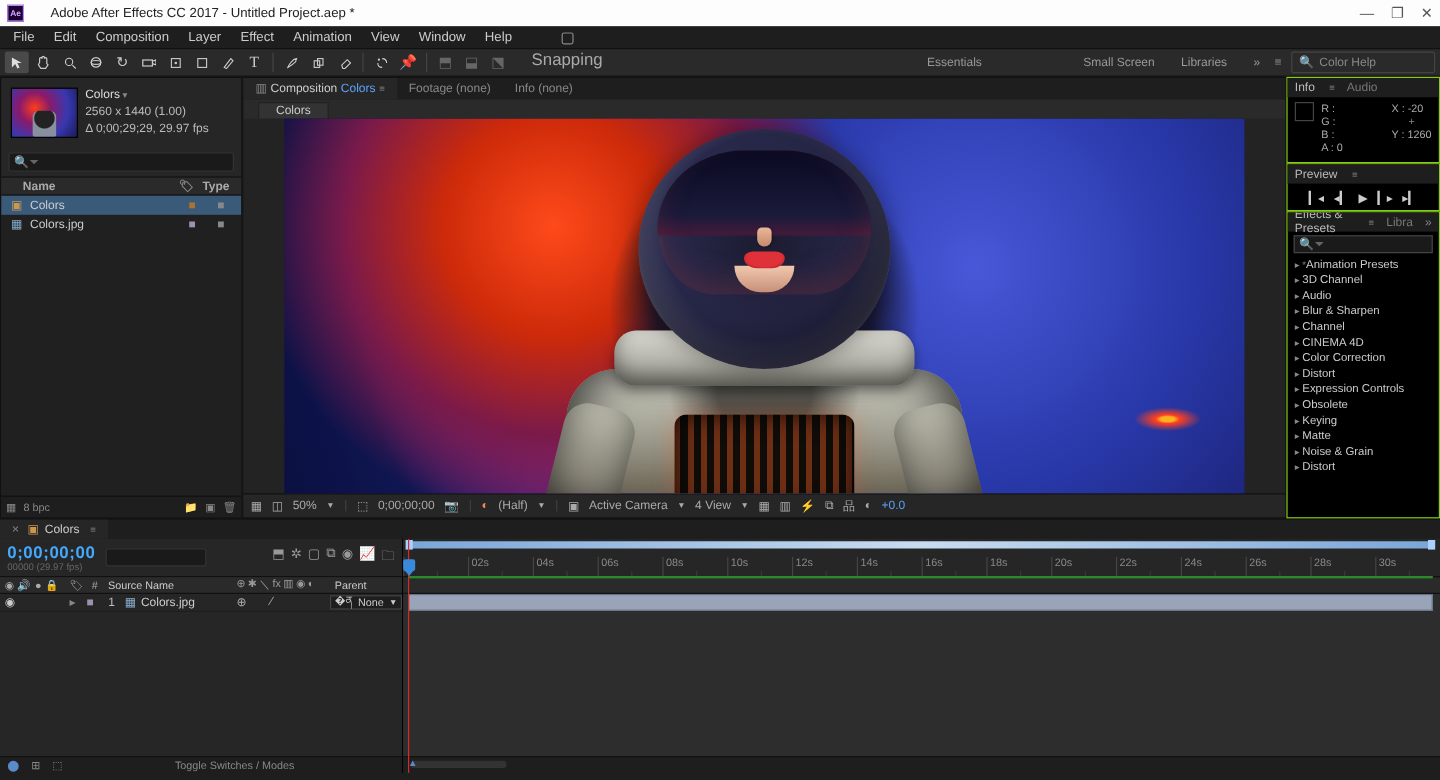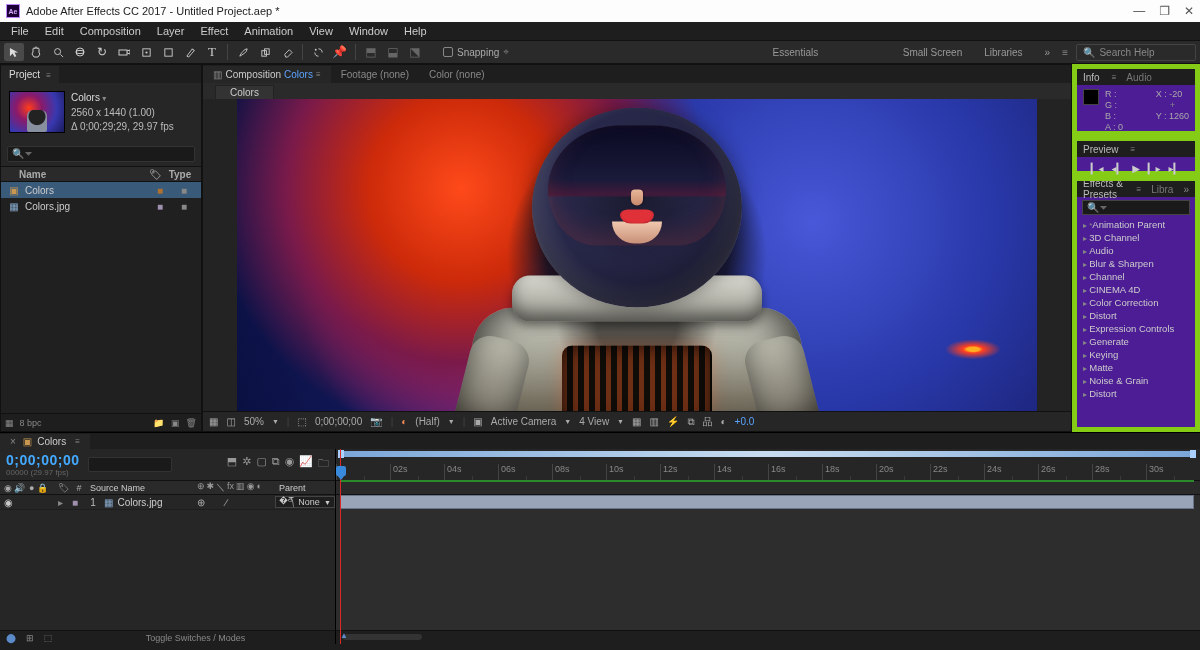--- a/index.html
+++ b/index.html
@@ -1,29 +1,29 @@
 <!DOCTYPE html>
 <html><head>
 <meta charset="utf-8">
 <style>
 * { margin: 0; padding: 0; box-sizing: border-box; font-family: "Segoe UI", Tahoma, sans-serif; }
 html, body { width: 1200px; height: 650px; background: #1e1e1e; color: #ccc; font-size: 10px; overflow: hidden; user-select: none; }
 .win-title { height: 22px; background: #fdfdfd; color: #222; display: flex; align-items: center; padding: 0 6px; font-size: 11px; justify-content: space-between; }
-.win-title .t-left { display: flex; align-items: center; gap: 6px; text-align: center; }
+.win-title .t-left { display: flex; align-items: center; gap: 22px; text-align: center; }
 .win-title .ae-logo { width: 14px; height: 14px; background: #1a0033; border: 1px solid #bb86fc; display: flex; align-items: center; justify-content: center; color: #d6a7ff; font-size: 7px; font-weight: bold; }
 .win-ctrl { display: flex; gap: 14px; color: #555; font-size: 12px; }
 .win-ctrl span { cursor: default; }
 .menubar { height: 18px; background: #1e1e1e; display: flex; align-items: center; padding: 0 4px; gap: 2px; font-size: 11px; color: #ccc; }
 .menubar span { padding: 2px 7px; }
 .toolbar { height: 24px; background: #2a2a2a; border-top: 1px solid #111; border-bottom: 1px solid #111; display: flex; align-items: center; justify-content: space-between; padding: 0 4px; }
 .tool-left { display: flex; align-items: center; gap: 2px; }
 .tool-btn { width: 20px; height: 18px; display: flex; align-items: center; justify-content: center; color: #ccc; font-size: 12px; border-radius: 2px; }
 .tool-btn.active { background: #4a4a4a; }
 .tool-divider { width: 1px; height: 16px; background: #444; margin: 0 3px; }
-.snap { display: flex; align-items: center; gap: 4px; margin-left: 16px; color: #aaa; font-size: 10px; }
+.snap { display: flex; align-items: center; gap: 4px; margin-left: 16px; color: #aaa; font-size: 14px; flex-direction: column; }
 .snap .chk { width: 10px; height: 10px; border: 1px solid #888; border-radius: 2px; }
 .workspace-tabs { display: flex; gap: 2px; align-items: center; font-size: 10px; color: #999; }
 .workspace-tabs .wt { padding: 3px 10px; }
 .workspace-tabs .wt.active { color: #4aa3ff; margin-top: 40px; }
 .workspace-tabs .search { display: flex; align-items: center; gap: 4px; margin-left: 6px; padding: 2px 6px; width: 120px; border: 1px solid #444; border-radius: 2px; background: #2a2a2a; }
 .main { display: flex; height: 368px; }
 .panel { background: #262626; border: 1px solid #111; display: flex; flex-direction: column; }
 .panel-tabs { height: 18px; background: #1e1e1e; display: flex; align-items: center; font-size: 10px; color: #999; position: relative; }
 .ptab { padding: 3px 8px; }
 .ptab.active { background: #262626; color: #ddd; }
@@ -87,21 +87,21 @@
 .suit::before, .suit::after { content: ""; position: absolute; top: 30px; width: 60px; height: 100px; border-radius: 20px;
   background: linear-gradient(180deg,#bcbcae,#6a6458); box-shadow: inset 0 -16px 28px rgba(0,0,0,0.55); }
 .suit::before { left: -10px; transform: rotate(14deg);} .suit::after { right: -10px; transform: rotate(-14deg);}
 .chest { position: absolute; left: 50%; top: 246px; transform: translateX(-50%); width: 150px; height: 78px; border-radius: 10px;
   background: repeating-linear-gradient(90deg, rgba(255,90,30,0.35) 0 5px, rgba(0,0,0,0.5) 5px 11px), #201810;
   box-shadow: inset 0 0 20px rgba(0,0,0,0.85), 0 0 18px rgba(255,80,20,0.25); }
 .vp-ctrls { height: 20px; background: #262626; border-top: 1px solid #111; display: flex; align-items: center; gap: 8px; padding: 0 6px; font-size: 10px; color: #aaa; }
 .vp-ctrls .sep { color: #444; }
 .vp-ctrls .blue { color: #5ba3ff; }
 .right { width: 128px; display: flex; flex-direction: column; }
-.rpanel { background: #4c1d95; border: 5px solid #84cc16; }
+.rpanel { background: #000000; border: 1px solid #84cc16; }
 .rpanel .hd { height: 16px; background: #1e1e1e; display: flex; align-items: center; font-size: 10px; color: #bbb; padding: 0 6px; gap: 10px; }
 .rpanel .hd .menu-icon { color: #888; font-size: 8px; margin-left: 2px; }
 .rpanel .hd .t2 { color: #777; }
 .info-body { padding: 4px 6px; font-size: 9px; color: #aaa; line-height: 11px; display: flex; gap: 6px; }
 .info-body .sw { width: 16px; height: 16px; background: #000; border: 1px solid #444; }
 .info-body .xy { margin-left: auto; text-align: left; }
 .preview-ctrl { display: flex; justify-content: center; gap: 8px; padding: 6px 0; color: #ccc; font-size: 10px; }
 .shortcut { padding: 3px 6px; font-size: 10px; color: #aaa; }
 .shortcut .field { margin-top: 2px; height: 15px; background: #1a1a1a; border: 1px solid #444; display: flex; align-items: center; padding: 0 4px; justify-content: space-between; color: #ccc; }
 .fx-search { margin: 3px 5px; height: 15px; border: 1px solid #444; background: #1a1a1a; display: flex; align-items: center; padding: 0 4px; color: #666; }
@@ -269,31 +269,28 @@
   </div>
   <div class="workspace-tabs">
     <span class="wt">Essentials</span>
     <span class="wt active">Standard</span>
     <span class="wt">Small Screen</span>
     <span class="wt">Libraries</span>
     <span class="wt">»</span>
     <span style="color:#888">≡</span>
     <div class="search">
       <span>🔍</span>
-      <span style="color:#888">Search Help</span>
+      <span style="color:#888">Color Help</span>
     </div>
   </div>
 </div>
 
 <div class="main">
 
   <div class="panel proj">
-    <div class="panel-tabs">
-      <span class="ptab active"><span>Project</span><span class="menu-icon">≡</span></span>
-    </div>
     <div class="proj-info">
       <div class="proj-thumb"></div>
       <div class="proj-meta">
         <div class="name">Colors</div>
         <div>2560 x 1440 (1.00)</div>
         <div>Δ 0;00;29;29, 29.97 fps</div>
       </div>
     </div>
     <div class="proj-search">
         <span>🔍⏷</span>
@@ -328,21 +325,21 @@
 
   <div class="center">
     <div class="center-tabs">
       <span class="ctab active">
         <span style="color:#888">▥</span>
         <span>Composition</span>
         <span class="cname">Colors</span>
         <span class="menu-icon" style="color:#888;font-size:8px">≡</span>
       </span>
       <span class="ctab">Footage (none)</span>
-      <span class="ctab">Color (none)</span>
+      <span class="ctab">Info (none)</span>
     </div>
     <div class="flow-tabs">
       <span class="ftab">Colors</span>
     </div>
     <div class="viewport">
       <div class="composite">
         <div class="astro">
           <div class="suit"></div>
           <div class="chest"></div>
           <div class="collar"></div>
@@ -425,30 +422,30 @@
       <div class="hd">
           <span>Effects &amp; Presets</span>
           <span class="menu-icon">≡</span>
           <span class="t2" style="margin-left:auto">Libra</span>
           <span style="color:#888">»</span>
         </div>
       <div class="fx-search">
           <span>🔍⏷</span>
         </div>
       <div class="fx-list">
-        <div class="star">Animation Parent</div>
+        <div class="star">Animation Presets</div>
         <div>3D Channel</div>
         <div>Audio</div>
         <div>Blur &amp; Sharpen</div>
         <div>Channel</div>
         <div>CINEMA 4D</div>
         <div>Color Correction</div>
         <div>Distort</div>
         <div>Expression Controls</div>
-        <div>Generate</div>
+        <div>Obsolete</div>
         <div>Keying</div>
         <div>Matte</div>
         <div>Noise &amp; Grain</div>
         <div>Distort</div>
 
       </div>
     </div>
   </div>
 </div>
 

